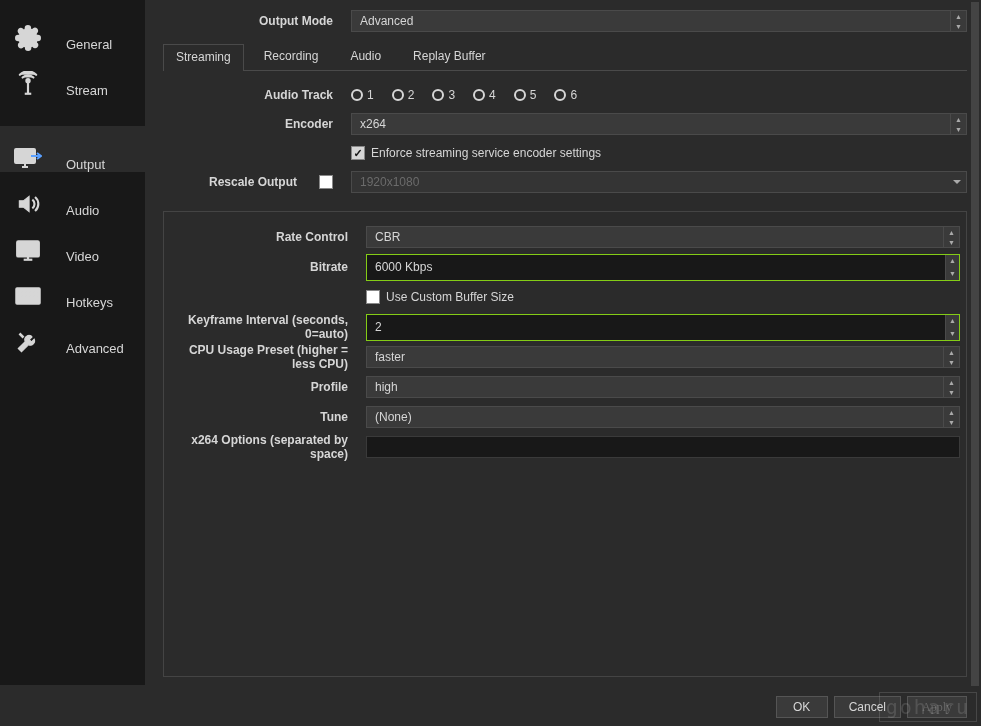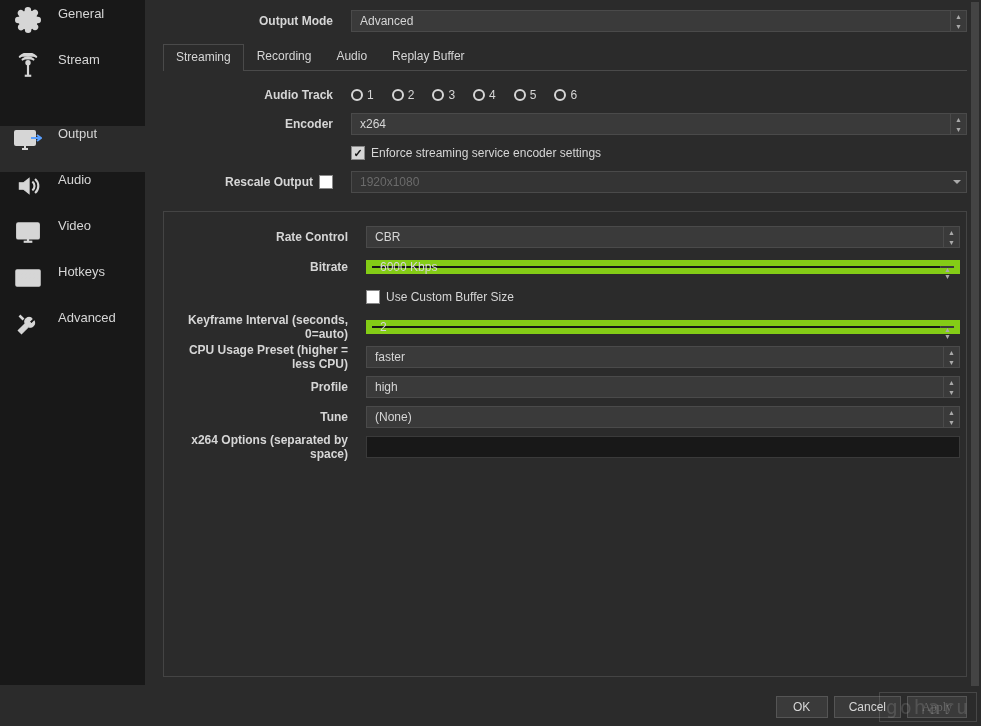--- a/index.html
+++ b/index.html
@@ -14,24 +14,24 @@
 }
 .root { display: flex; height: 685px; }
 .sidebar {
   width: 145px;
   background: #181818;
   display: flex;
   flex-direction: column;
   padding-top: 6px;
 }
 .sb-item {
-  display: flex; align-items: flex-start;
+  display: flex; align-items: flex-end;
   height: 46px;
   padding-left: 14px;
-  gap: 16px;
+  gap: 24px;
   cursor: pointer;
 }
 .sb-item.active { background: #2b2b2b; margin-top: 28px; }
 .sb-item .icon { width: 28px; height: 28px; display:flex; align-items:center; justify-content:center; }
 .sb-item svg { stroke: #d6d6d6; fill: #d6d6d6; }
 .sb-label { font-size: 13px; }
 .main {
   flex: 1;
   padding: 8px 14px 8px 18px;
   display: flex; flex-direction: column;
@@ -80,44 +80,44 @@
 }
 .textbox {
   flex: 1; height: 22px;
   background: #181818;
   border: 1px solid #3a3a3a;
   display:flex; align-items:center;
   padding-left: 8px;
   position: relative;
 }
 .numbox {
-  flex: 1; height: 14px;
+  flex: 1; height: 27px;
   background: #181818;
-  border: 6px solid #84cc16;
+  border: 1px solid #84cc16;
   display:flex; align-items:center;
   padding-left: 8px;
   position: relative;
 }
 .numspin {
   position:absolute; right:0; top:0; bottom:0; width:14px;
   background:#3a3a3a; border-left:1px solid #4a4a4a;
   display:flex; flex-direction:column;
 }
 .numspin div { flex:1; display:flex; align-items:center; justify-content:center; font-size:7px; color:#aaa; }
 .tabs {
   display:flex;
   margin-top: 10px;
   border-bottom: 1px solid #4a4a4a;
 }
 .tab {
   padding: 5px 12px 7px;
   font-size: 12px;
   cursor:pointer;
   background: #3a3a3a;
-  margin-right: 1px;
+  margin-right: 8px;
 }
 .tab.active { background: #2b2b2b; border-top:1px solid #4a4a4a; border-left:1px solid #4a4a4a; border-right:1px solid #4a4a4a; margin-bottom:-1px; }
 .tab:not(.active) { background: transparent; }
 .section-top { padding-top: 8px; }
 .section-top .row { margin-top: 3px; }
 .radio-row { display:flex; align-items:center; gap:4px; }
 .radio {
   width:12px; height:12px; border-radius:50%;
   border: 2px solid #d6d6d6;
   display:inline-block;
@@ -320,21 +320,21 @@
 
       <div class="row">
         <div class="lbl"></div>
         <div class="chk-row">
           <span class="chk checked"></span>
           <span>Enforce streaming service encoder settings</span>
         </div>
       </div>
 
       <div class="row">
-        <div class="lbl" style="display:flex; justify-content:flex-end; align-items:center; gap:6px;">
+        <div class="lbl" style="display:flex; justify-content:flex-end; align-items:center; gap:22px;">
           <span>Rescale Output</span>
           <span class="chk unchecked" style="margin-right:0;"></span>
         </div>
         <div class="select disabled">
           <span>1920x1080</span>
           <div class="chev-down"></div>
         </div>
       </div>
     </div>
 

